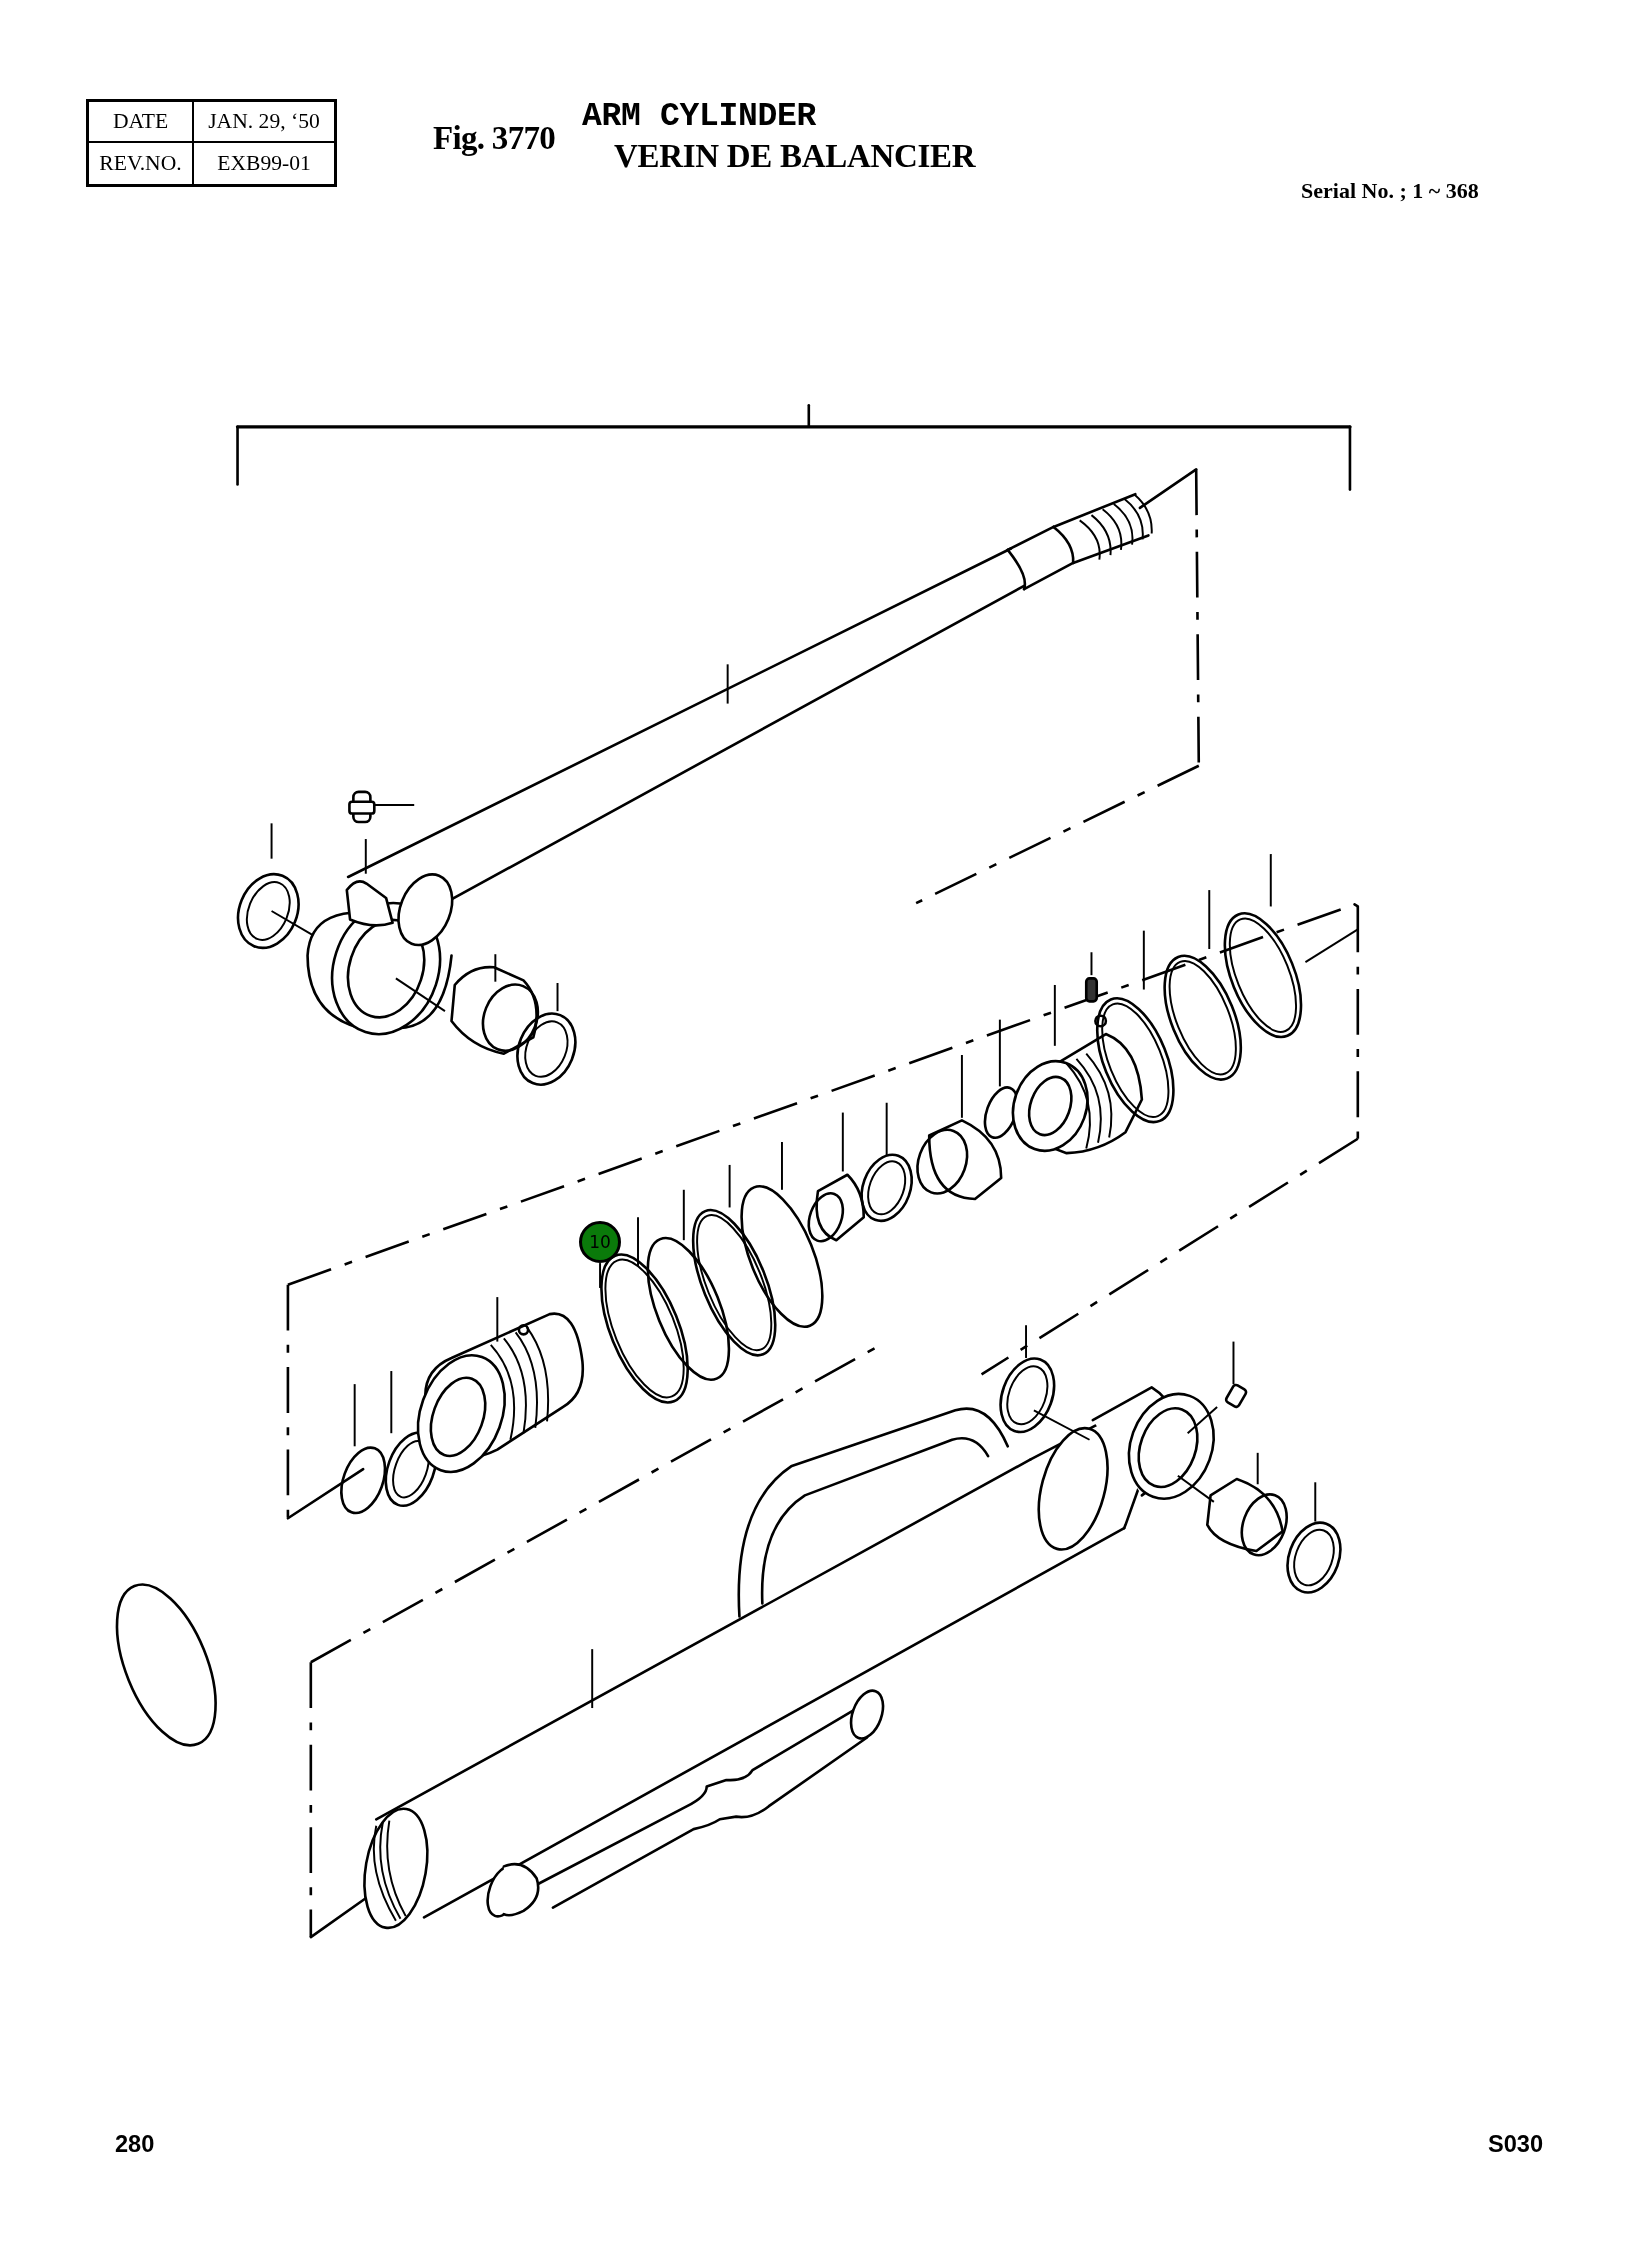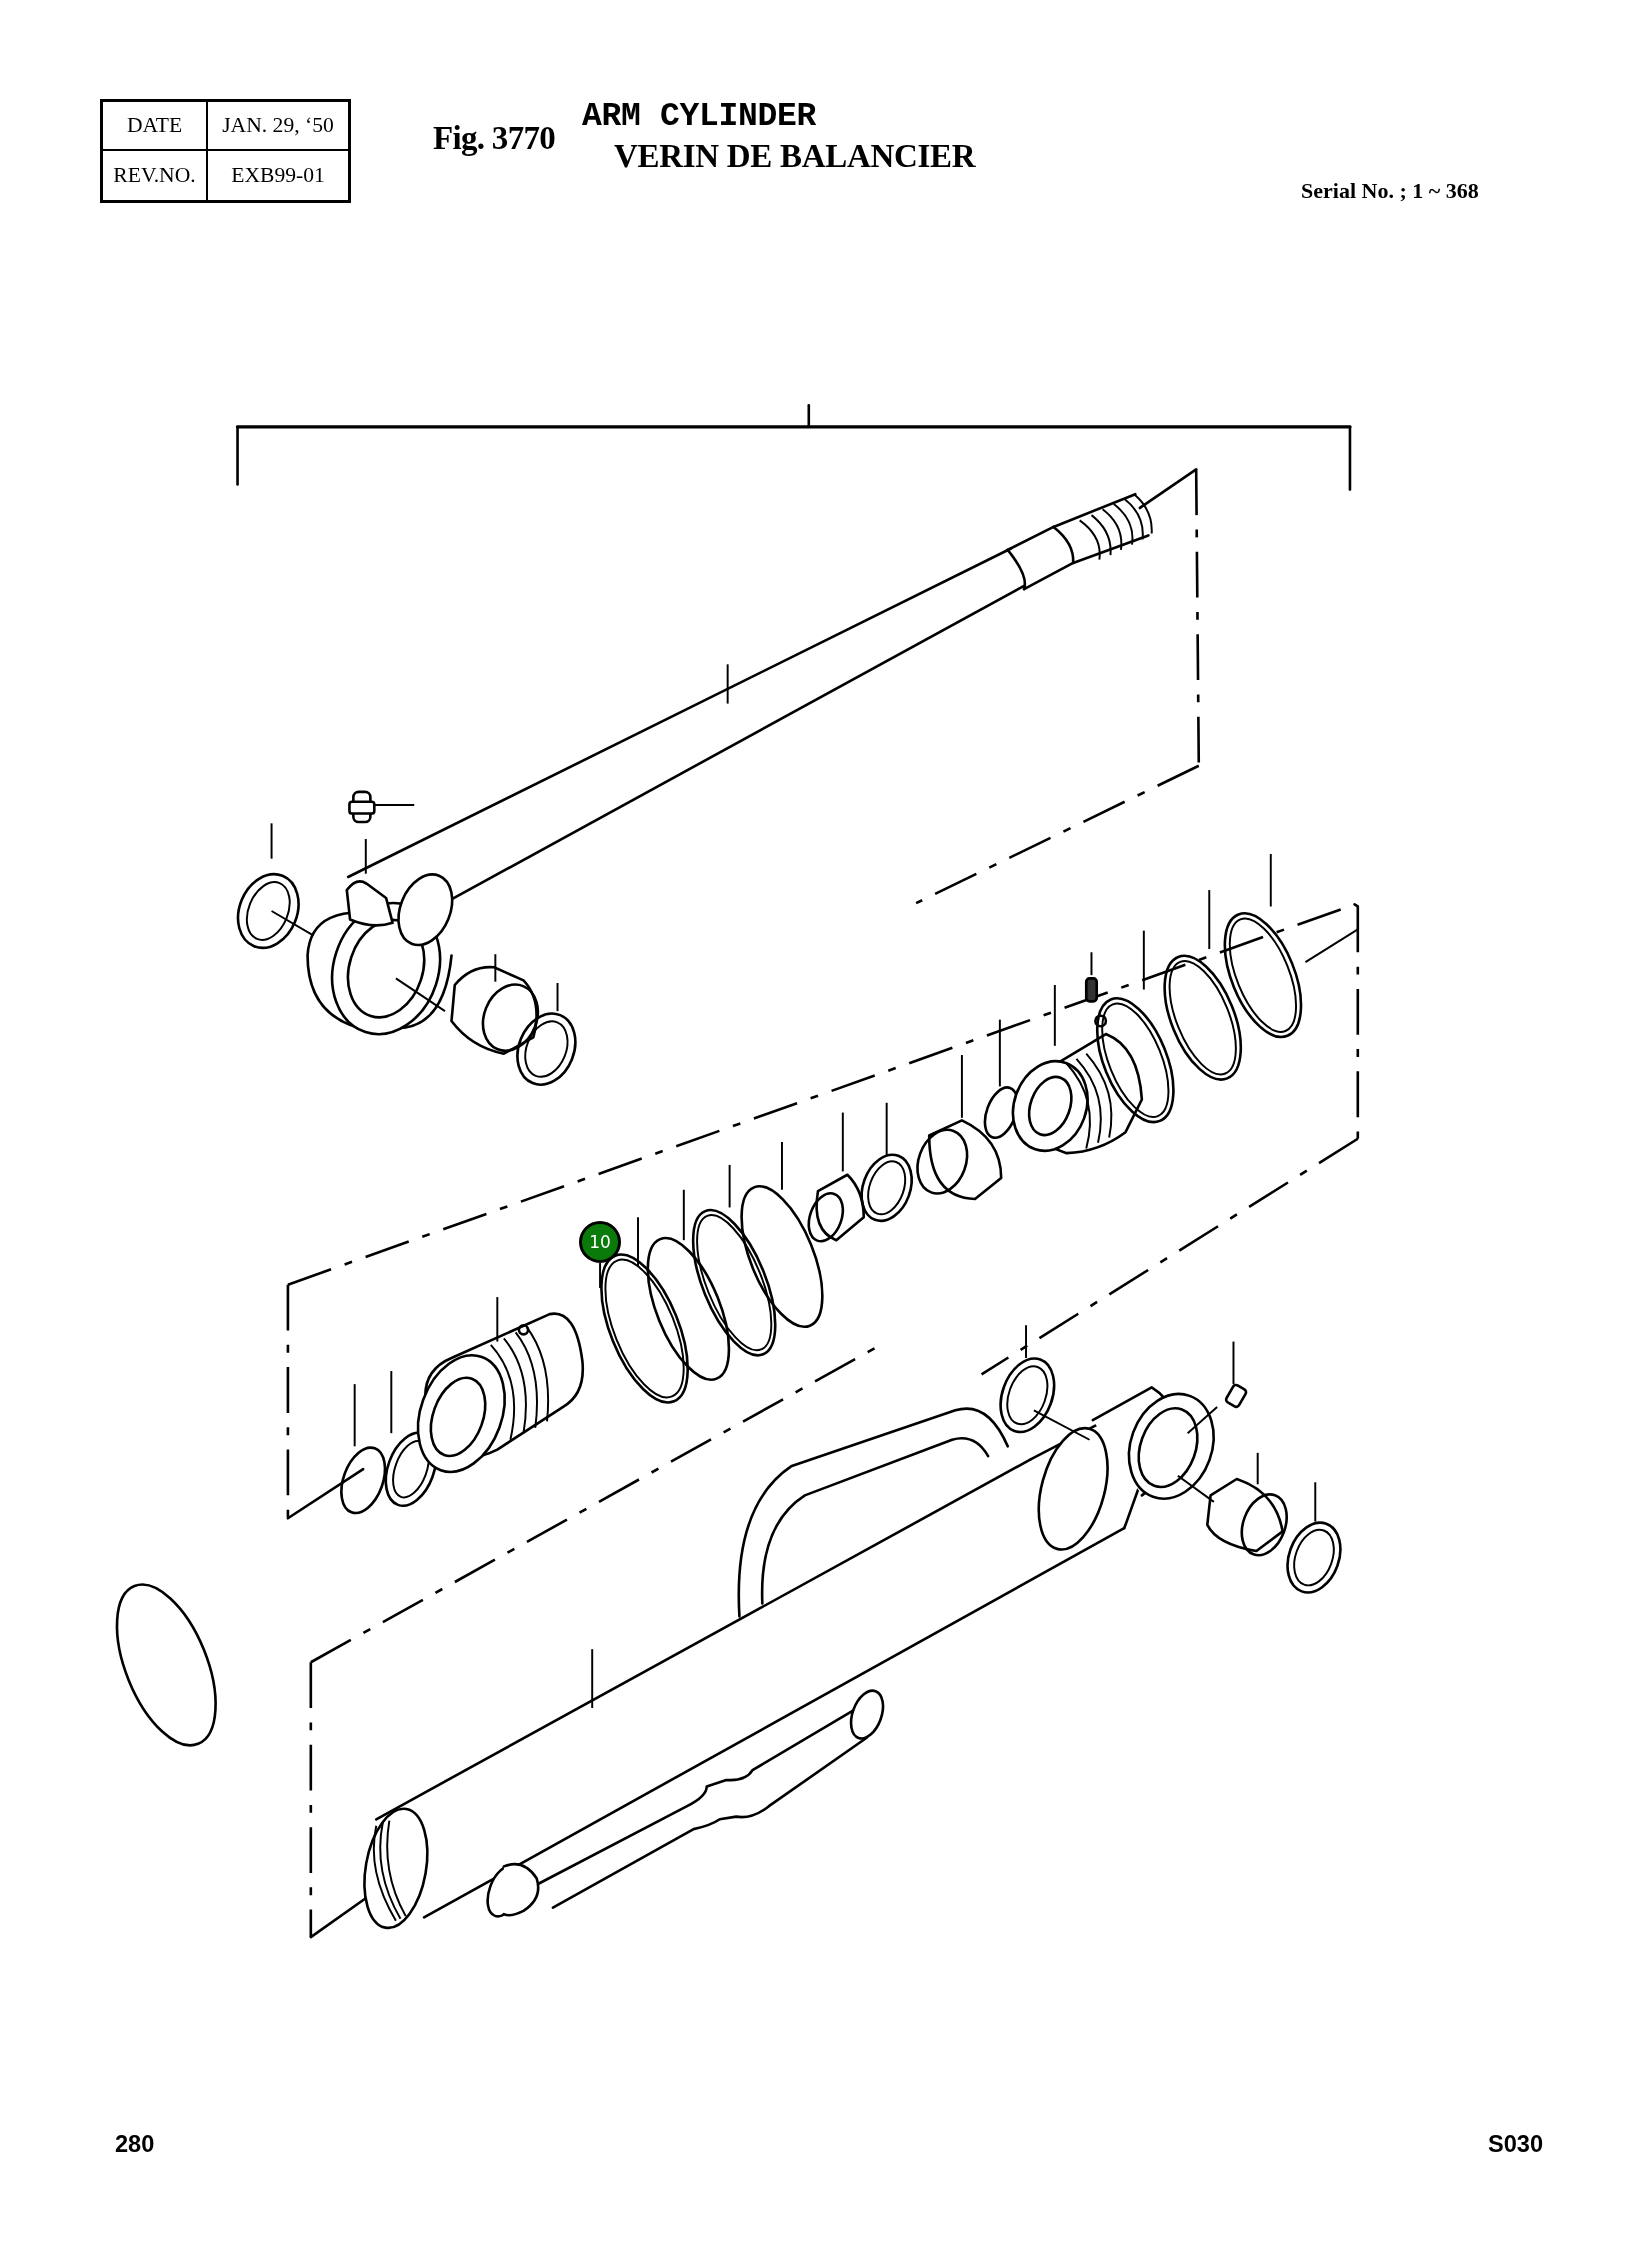--- a/index.html
+++ b/index.html
@@ -1,35 +1,35 @@
 <!DOCTYPE html>
 <html style="font-size:10.5px"><head>
 <meta charset="utf-8">
 <style>
   html, body { margin: 0; padding: 0; background: #ffffff; }
   body { width: 1649px; height: 2250px; position: relative; overflow: hidden; font-family: "Liberation Serif", serif; color: #000; }
   .abs { position: absolute; }
-  .date-table { left: 100px; top: 99px; width: 251px; height: 104px; border: 3.3px solid #000; box-sizing: border-box; display: grid; grid-template-columns: 105px 1fr; grid-template-rows: 1fr 1fr; }
+  .date-table { left: 86px; top: 99px; width: 251px; height: 88px; border: 3.3px solid #000; box-sizing: border-box; display: grid; grid-template-columns: 105px 1fr; grid-template-rows: 1fr 1fr; }
   .date-table .cell { display: flex; align-items: center; justify-content: center; font-family: "Liberation Serif", serif; font-size: 21.6px; }
   .date-table .cell.l { border-right: 2px solid #000; }
   .date-table .cell.t { border-bottom: 2px solid #000; }
   .fig-label { left: 433px; top: 120px; font-size: 33px; font-weight: bold; letter-spacing: -0.7px; }
   .title-en { left: 582px; top: 98px; font-size: 33px; font-weight: bold; letter-spacing: -0.3px; font-family: Liberation Mono, monospace; }
   .title-fr { left: 614px; top: 138px; font-size: 33px; font-weight: bold; letter-spacing: -0.3px; }
   .serial { left: 1301px; top: 178px; font-size: 22px; font-weight: bold; }
   .footer { font-family: "Liberation Sans", sans-serif; font-weight: bold; font-size: 23.6px; top: 2131px; }
   .footer.page { left: 115px; text-align: center; }
   .footer.code { left: 1488px; }
   svg.drawing { position: absolute; left: 0; top: 0; }
   .ln { stroke: #000; stroke-width: 4; fill: none; stroke-linecap: round; stroke-linejoin: round; }
   .thin { stroke: #000; stroke-width: 3; fill: none; }
   .lead { stroke: #000; stroke-width: 3; fill: none; }
   .dash { stroke: #000; stroke-width: 4; fill: none; stroke-dasharray: 70 22 12 22; }
   .fillw { fill: #fff; }
-  .badge { position: absolute; left: 579px; top: 1221px; width: 42px; height: 42px; border-radius: 50%; background: #0a7a0a; border: 3.3px solid #000; box-sizing: border-box; color: #ffffff; font-family: "DejaVu Sans", sans-serif; font-size: 17px; display: flex; align-items: center; justify-content: center; cursor: pointer; }
+  .badge { position: absolute; left: 579px; top: 1221px; width: 42px; height: 42px; border-radius: 50%; background: #0a7a0a; border: 3.3px solid #000; box-sizing: border-box; color: #000000; font-family: "DejaVu Sans", sans-serif; font-size: 17px; display: flex; align-items: center; justify-content: center; cursor: pointer; }
 </style>
 </head>
 <body>
 
 <div class="abs date-table">
   <div class="cell l t">DATE</div>
   <div class="cell t">JAN. 29, ‘50</div>
   <div class="cell l">REV.NO.</div>
   <div class="cell">EXB99-01</div>
 </div>

